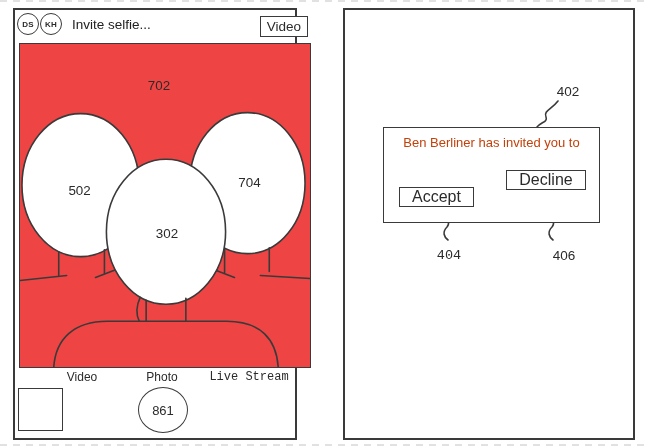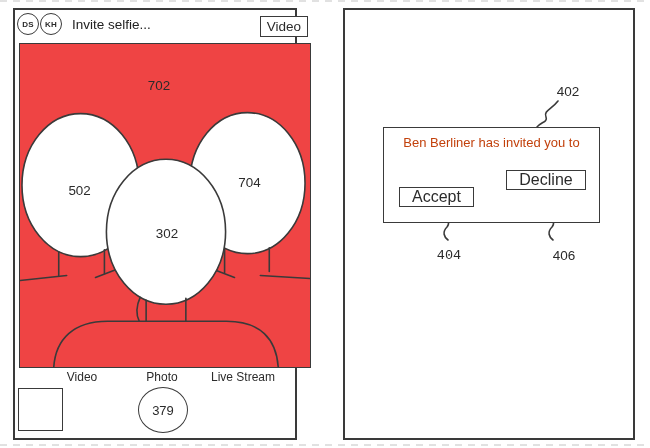--- a/index.html
+++ b/index.html
@@ -26,21 +26,21 @@
   .invite-title{position:absolute;left:57px;top:7px;font-size:13.5px;color:#222;}
   .done-btn{position:absolute;left:245px;top:6px;width:48px;height:21px;border:1.8px solid #3a3a3a;
     box-sizing:border-box;display:flex;align-items:center;justify-content:center;
     font-size:13.5px;background:#fff;}
 
   .viewfinder{position:absolute;left:4px;top:33px;width:292px;height:325px;
     border:1.6px solid #3a3a3a;box-sizing:border-box;background:#ef4444;}
   .viewfinder svg{display:block;width:100%;height:100%;}
 
   .mode-label{position:absolute;top:360px;font-size:12px;color:#2b2b2b;transform:translateX(-50%);white-space:nowrap;}
-  .mode-video{left:67px;} .mode-photo{left:147px;} .mode-live{left:228px;}
+  .mode-video{left:67px;} .mode-photo{left:147px;} .mode-live{left:234px;font-family:Liberation Mono, monospace;}
 
   .thumb{position:absolute;left:3px;top:378px;width:45px;height:43px;border:1.6px solid #3a3a3a;
     box-sizing:border-box;background:#fff;}
   .shutter{position:absolute;left:123px;top:377px;width:50px;height:46px;border:1.6px solid #3a3a3a;
     border-radius:50%;box-sizing:border-box;display:flex;align-items:center;justify-content:center;
     font-size:13px;background:#fff;}
 
   
   .leader-svg{position:absolute;left:0;top:0;width:298px;height:428px;}
   .callout{position:absolute;width:44px;text-align:center;font-size:13.5px;color:#2b2b2b;}
@@ -104,21 +104,21 @@
         </g>
       </svg>
     </div>
 
     <div class="mode-label mode-video">Video</div>
     <div class="mode-label mode-photo">Photo</div>
     <div class="mode-label mode-live">Live Stream</div>
 
     <div class="thumb"></div>
     <div class="shutter">
-      <span>379</span>
+      <span>861</span>
     </div>
   </div>
 
   <div class="phone right">
     <svg class="leader-svg" viewBox="0 0 298 428">
       <g stroke="#3a3a3a" stroke-width="1.6" fill="none" stroke-linecap="round">
         <path d="M213,91 C207,99 198,101 201,107 C203,112 196,112 192,117"></path>
         <path d="M95,198 C99,206 107,211 102,217 C97,222 99,227 103,230"></path>
         <path d="M200,198 C204,206 212,211 207,217 C202,222 204,227 208,230"></path>
       </g>

